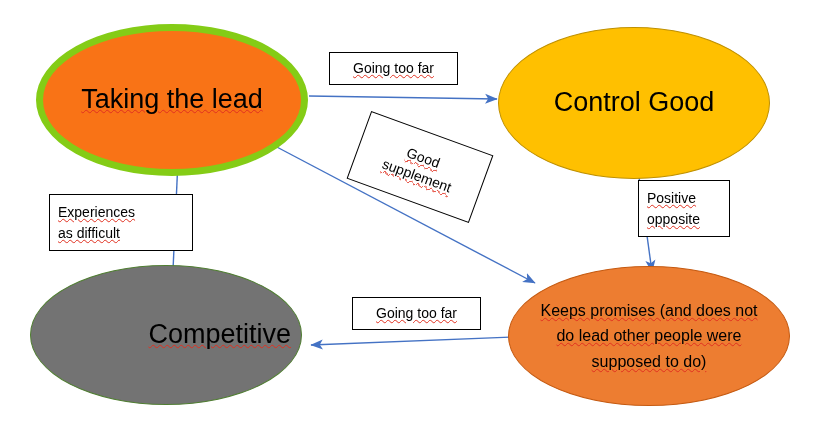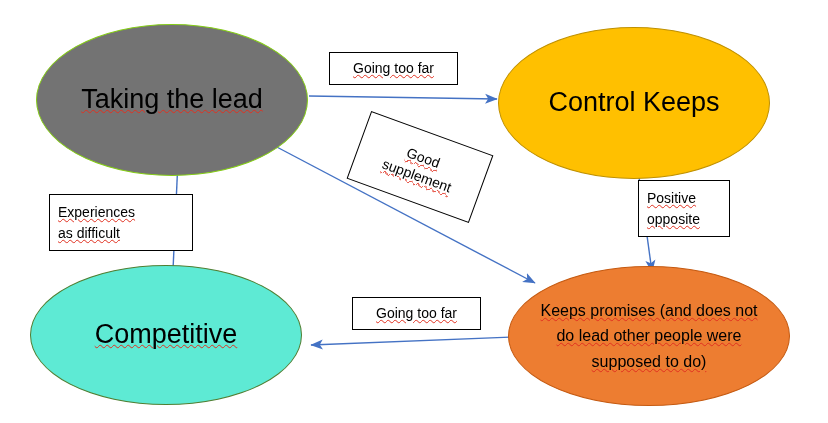--- a/index.html
+++ b/index.html
@@ -43,34 +43,35 @@
   
   .squiggle {
     text-decoration: underline;
     text-decoration-color: #e03020;
     text-decoration-style: wavy;
     text-decoration-thickness: 1px;
     text-underline-offset: 1px;
   }
   .node-blue {
     left: 36px; top: 24px; width: 272px; height: 152px;
-    background: #737373;
-    border: 1px solid #84cc16;
+    background: #f97316;
+    border: 7px solid #84cc16;
   }
   .node-blue .node-label { font-size: 27px; }
   .node-yellow {
     left: 498px; top: 27px; width: 272px; height: 152px;
     background: #FFC000;
     border: 1px solid #BF9000;
   }
   .node-yellow .node-label { font-size: 27px; }
   .node-green {
     left: 30px; top: 265px; width: 272px; height: 140px;
-    background: #5eead4;
+    background: #737373;
     border: 1px solid #507E32;
+    justify-content: flex-end;
   }
   .node-green .node-label { font-size: 27px; }
   .node-orange {
     left: 508px; top: 266px; width: 282px; height: 140px;
     background: #ED7D31;
     border: 1px solid #C55A11;
   }
   .node-orange .node-label { font-size: 16px; line-height: 1.6; }
 
   .label-box {
@@ -130,21 +131,21 @@
     <line x1="513" y1="337" x2="311" y2="345" stroke="#4472C4" stroke-width="1.4" marker-end="url(#arrowhead)"></line>
 
     <line x1="173" y1="270" x2="178" y2="160" stroke="#4472C4" stroke-width="1.4" marker-end="url(#arrowhead)"></line>
   </svg>
 
   <div class="node node-blue">
     <div class="node-label squiggle">Taking the lead</div>
   </div>
 
   <div class="node node-yellow">
-    <div class="node-label">Control Keeps</div>
+    <div class="node-label">Control Good</div>
   </div>
 
   <div class="node node-green">
     <div class="node-label squiggle">Competitive</div>
   </div>
 
   <div class="node node-orange">
     <div class="node-label squiggle">Keeps promises (and does not
 do lead other people were
 supposed to do)</div>

